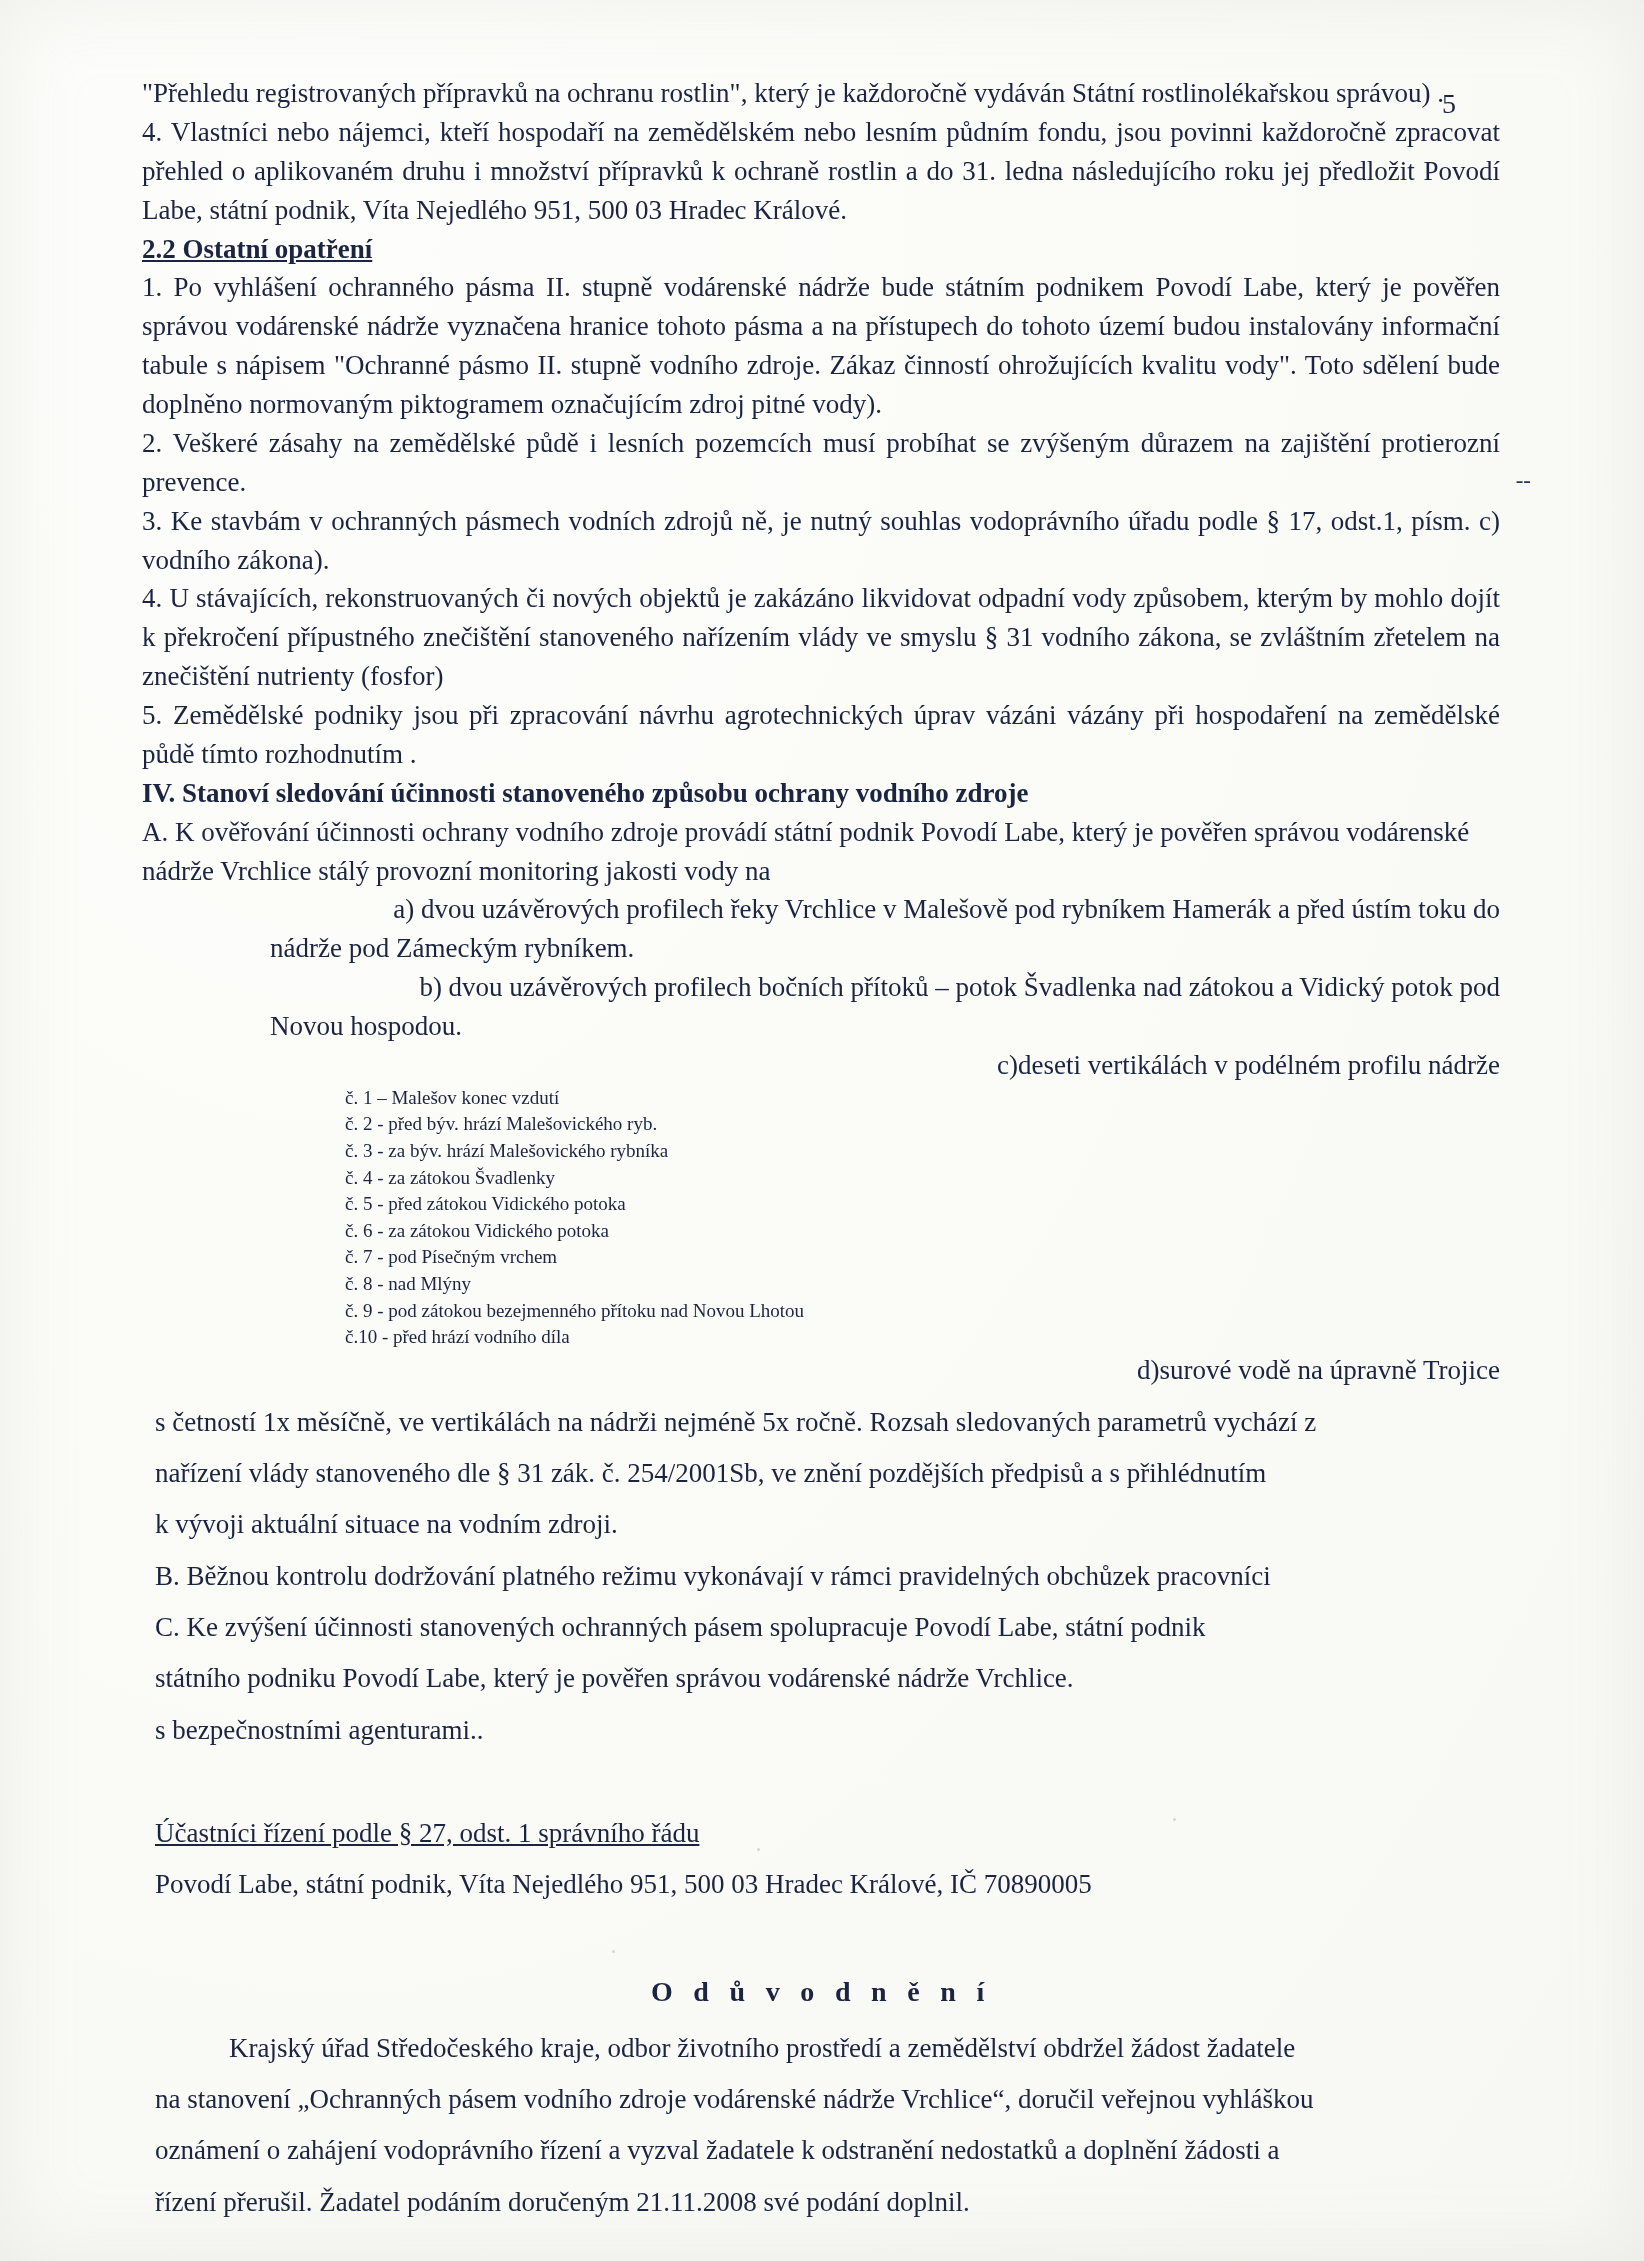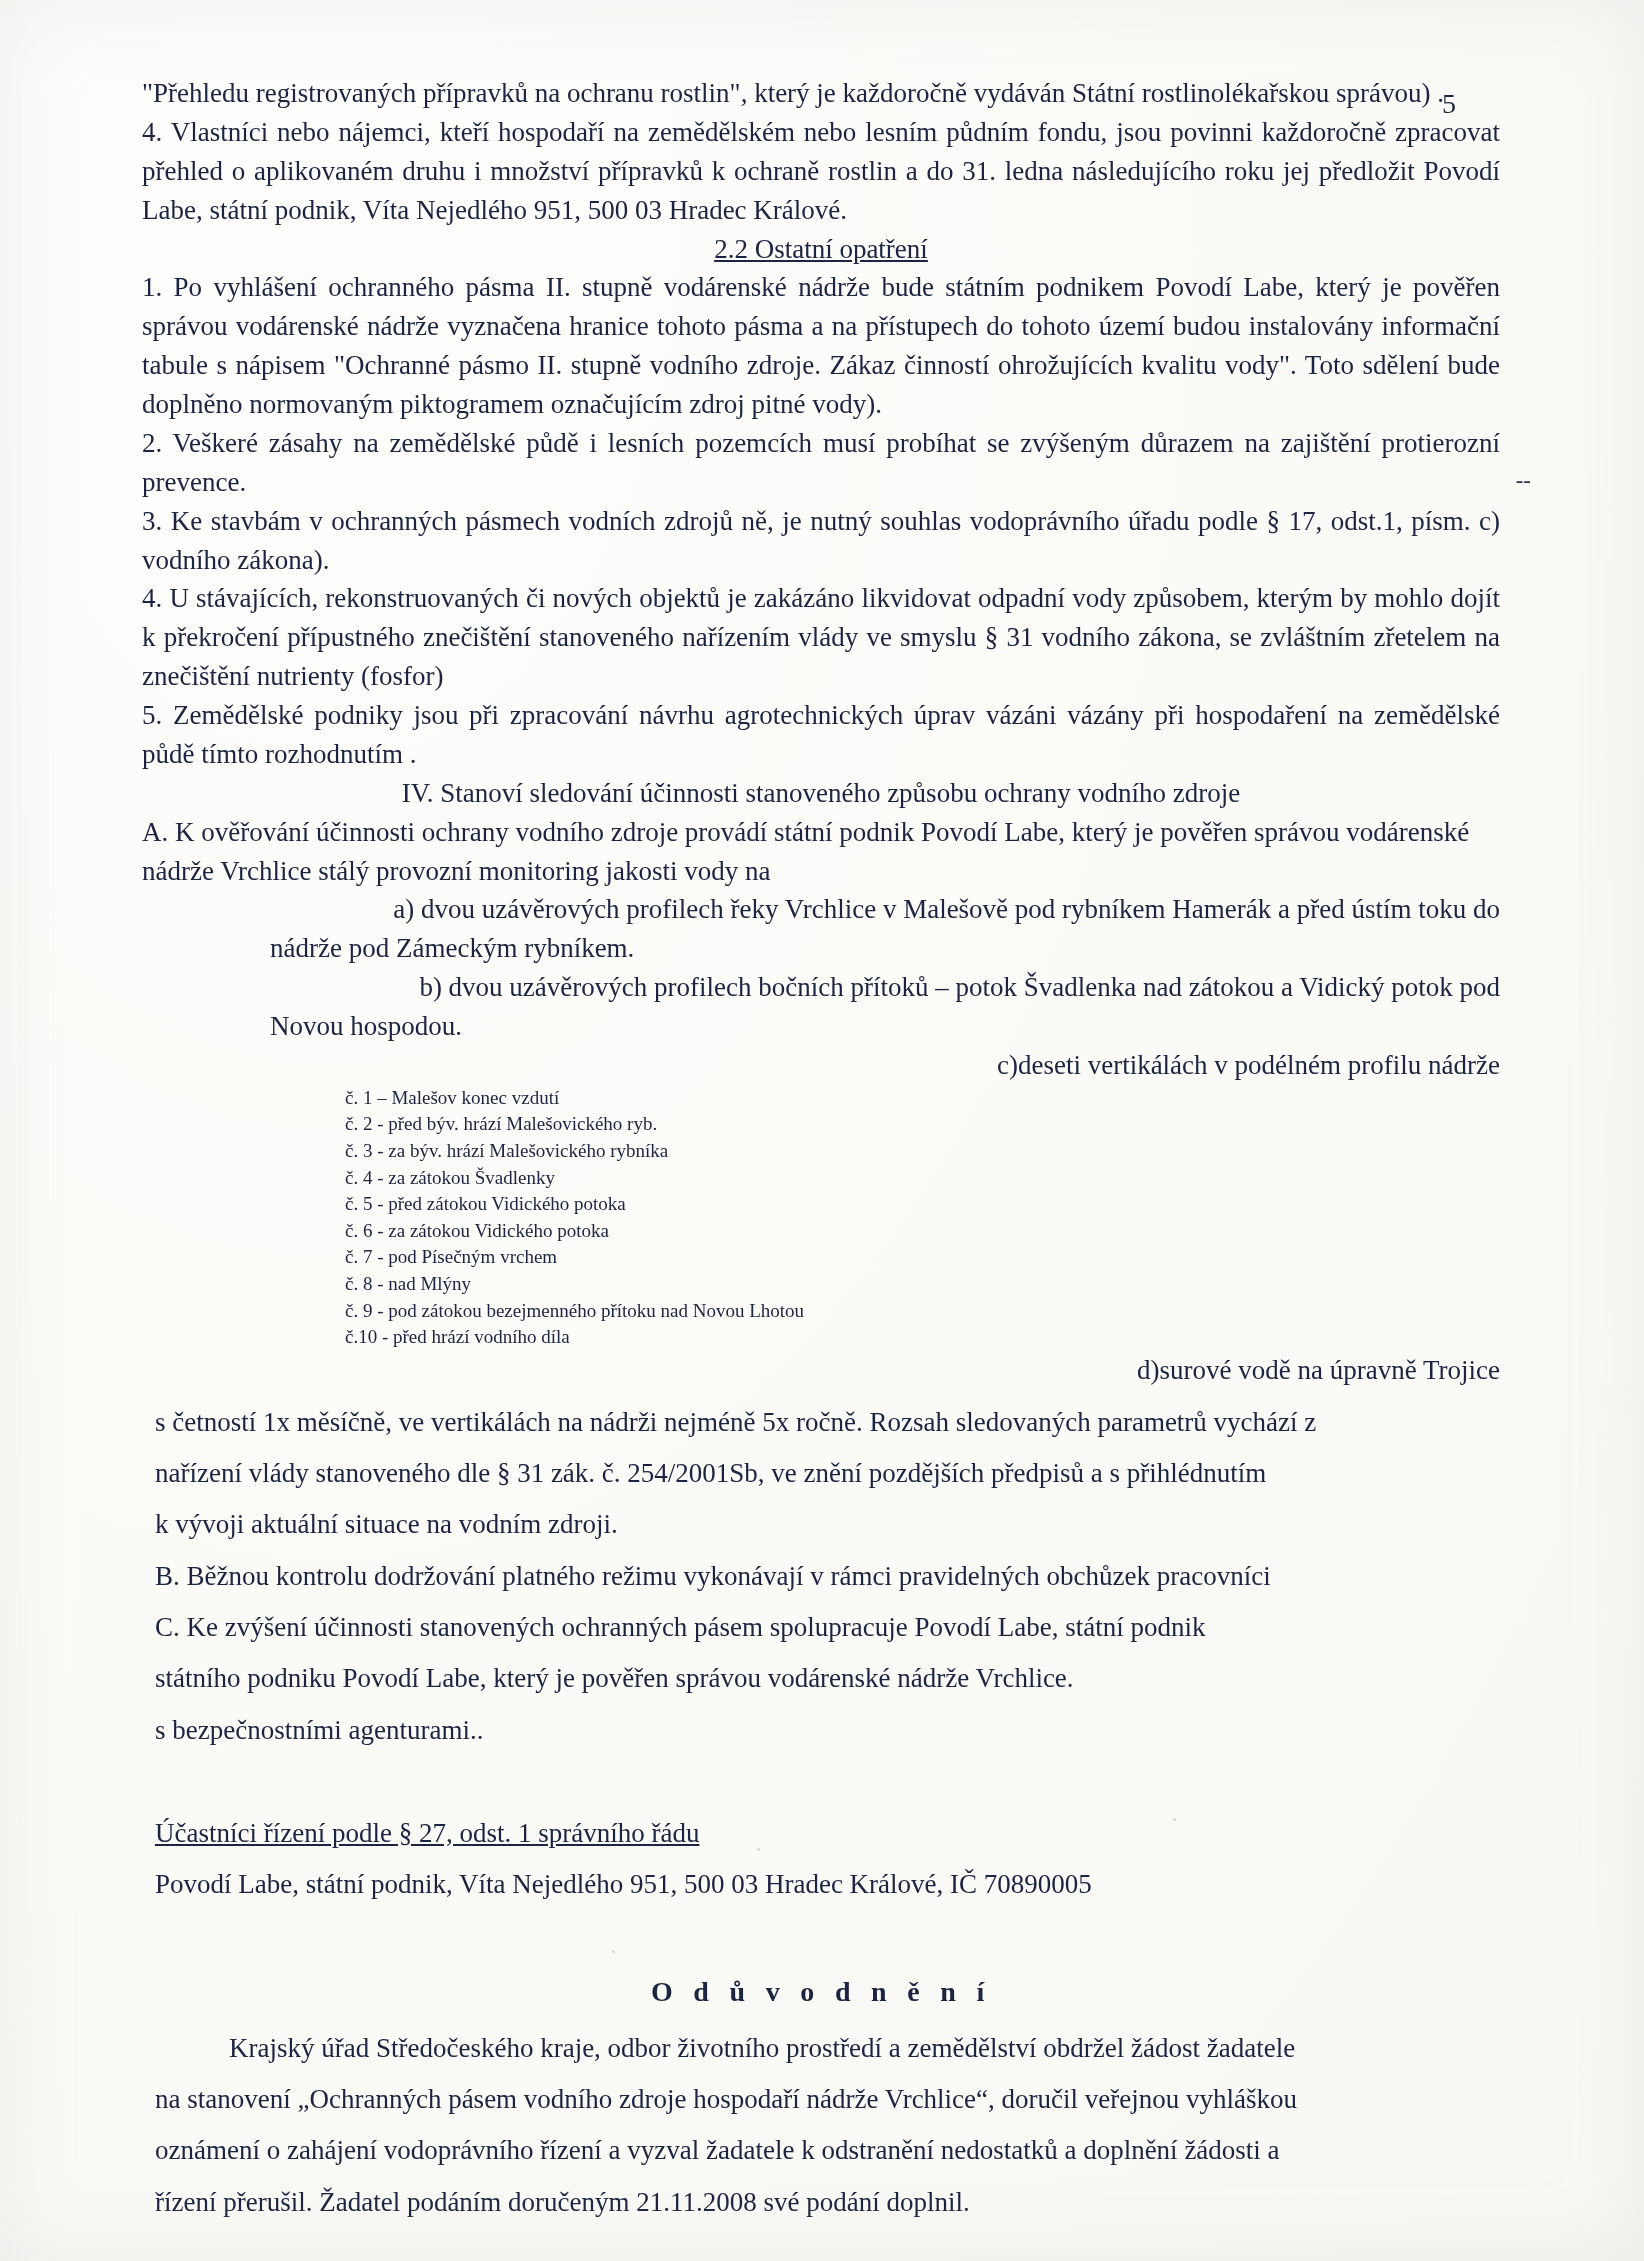--- a/index.html
+++ b/index.html
@@ -55,22 +55,21 @@
     font-size: 27px;
     line-height: 1.44;
     text-align: justify;
     color: #1b2440;
     margin: 0;
   }
   .para-left {
     text-align: left;
   }
   .bold {
-    font-weight: normal;
-    text-align: center;
+    font-weight: bold;
   }
   .underline {
     text-decoration: underline;
   }
   .sub-a {
     padding-left: 73px;
     text-indent: -27px;
     font-size: 27px;
     line-height: 1.44;
     color: #1b2440;
@@ -192,19 +191,19 @@
     <div class="line">Povodí Labe, státní podnik, Víta Nejedlého 951, 500 03 Hradec Králové, IČ 70890005</div>
 
     <div class="spacer-lg"></div>
     <div class="spacer-md"></div>
 
     <div class="heading-center">O d ů v o d n ě n í</div>
 
     <div class="spacer-sm"></div>
 
     <div class="line first-indent">Krajský úřad Středočeského kraje, odbor životního prostředí a zemědělství obdržel žádost žadatele</div>
-    <div class="line">na stanovení „Ochranných pásem vodního zdroje hospodaří nádrže Vrchlice“, doručil veřejnou vyhláškou</div>
+    <div class="line">na stanovení „Ochranných pásem vodního zdroje vodárenské nádrže Vrchlice“, doručil veřejnou vyhláškou</div>
     <div class="line">oznámení o zahájení vodoprávního řízení a vyzval žadatele k  odstranění nedostatků a doplnění žádosti a</div>
     <div class="line">řízení přerušil. Žadatel podáním doručeným 21.11.2008 své podání doplnil.</div>
 
   </div>
 </div>
 
 
 </body></html>

